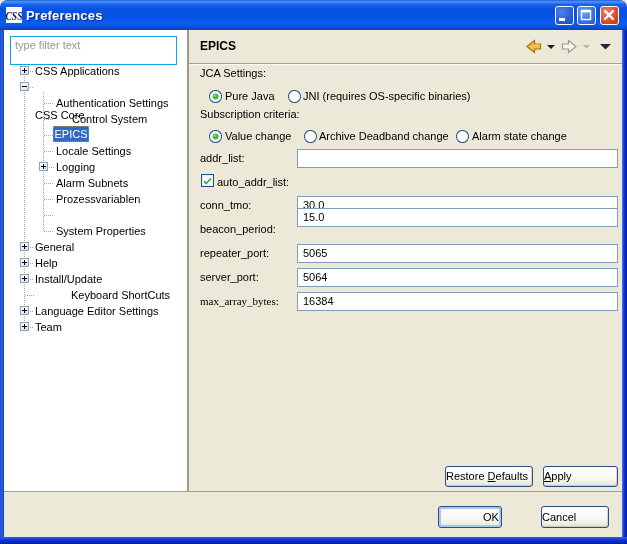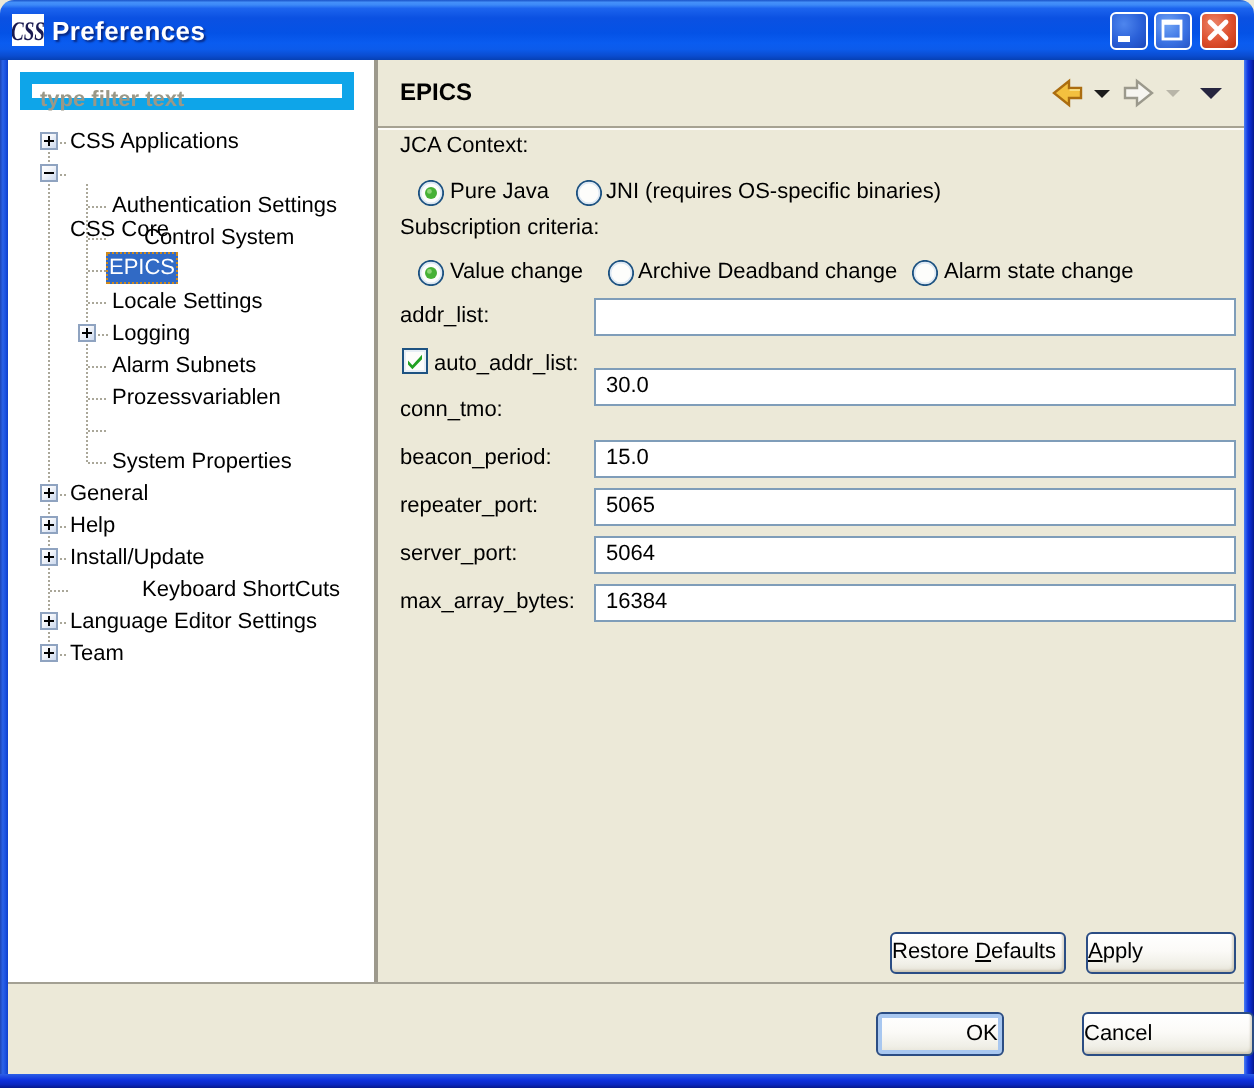--- a/index.html
+++ b/index.html
@@ -18,21 +18,21 @@
 .wbtn{position:absolute;top:6px;width:19px;height:19px;border:1px solid #fff;border-radius:3px;}
 #btnmin{left:555px;background:radial-gradient(circle at 35% 30%,#4e86ee 0%,#2a60d8 55%,#1c48bc 100%);}
 #btnmax{left:577px;background:radial-gradient(circle at 35% 30%,#6fa3f5 0%,#3d74e4 55%,#2755c8 100%);}
 #btnclose{left:600px;background:radial-gradient(circle at 35% 30%,#ec8569 0%,#dd4f2d 55%,#c43511 100%);}
 .wbtn svg{position:absolute;left:0;top:0;}
 
 #client{position:absolute;left:4px;top:30px;width:618px;height:507px;background:#ece9d8;}
 
 #treepanel{position:absolute;left:4px;top:30px;width:183px;height:462px;background:#fff;}
 #pdiv{position:absolute;left:187px;top:30px;width:2px;height:462px;background:#9d998c;}
-#filter{position:absolute;left:10px;top:36px;width:167px;height:19px;border:6px solid #0ea5e9;background:#fff;color:#9a9887;line-height:17px;padding-left:4px;font-weight:bold;}
+#filter{position:absolute;left:10px;top:36px;width:167px;height:29px;border:1px solid #0ea5e9;background:#fff;color:#9a9887;line-height:17px;padding-left:4px;}
 
 .trow{position:absolute;height:16px;line-height:16px;white-space:nowrap;}
 .box{position:absolute;width:9px;height:9px;border:1px solid #8fa3c0;background:linear-gradient(135deg,#ffffff 0%,#f4f6fa 40%,#ccd9ee 100%);}
 .box .h{position:absolute;left:1px;top:3px;width:5px;height:1px;background:#000;}
 .box .v{position:absolute;left:3px;top:1px;width:1px;height:5px;background:#000;}
 .dot-v{position:absolute;width:1px;background-image:repeating-linear-gradient(180deg,#aaa799 0 1px,transparent 1px 2px);}
 .dot-h{position:absolute;height:1px;background-image:repeating-linear-gradient(90deg,#aaa799 0 1px,transparent 1px 2px);}
 #sel{position:absolute;left:53px;top:126px;width:36px;height:16px;background:#316ac5;border:1px dotted #cf8a1d;color:#fff;line-height:14px;text-align:center;}
 
 #hdr{position:absolute;left:200px;top:39px;font-size:12px;font-weight:bold;}
@@ -156,38 +156,38 @@
     <div id="hsep2"></div>
   <svg style="position:absolute;left:524px;top:38px;" width="92" height="18" viewBox="0 0 92 18">
 <path d="M10.5 2.5 L10.5 6 L16.5 6 L16.5 11 L10.5 11 L10.5 14.5 L3 8.5 Z" fill="#f3c03f" stroke="#ab6d10" stroke-width="1.2"></path>
 <path d="M10.8 6.6 L16 6.6 L16 7.4 L10.8 7.4 Z" fill="#fbe592"></path>
 <path d="M23 7 L31 7 L27 11 Z" fill="#1c1c1c"></path>
 <path d="M44.5 2.5 L44.5 6 L38.5 6 L38.5 11 L44.5 11 L44.5 14.5 L52 8.5 Z" fill="#f6f5f0" stroke="#9b998c" stroke-width="1.2"></path>
 <path d="M59 7 L66 7 L62.5 10.5 Z" fill="#b8b5a8"></path>
 <path d="M76 6 L87 6 L81.5 11.5 Z" fill="#26253f"></path>
 </svg>
 
-  <div class="lbl" style="left:200px;top:67px;">JCA Context:</div>
+  <div class="lbl" style="left:200px;top:67px;">JCA Settings:</div>
   <div class="lbl" style="left:225px;top:90px;">Pure Java</div>
   <div class="lbl" style="left:303px;top:90px;">JNI (requires OS-specific binaries)</div>
   <div class="lbl" style="left:200px;top:108px;">Subscription criteria:</div>
   <div class="lbl" style="left:225px;top:130px;">Value change</div>
   <div class="lbl" style="left:319px;top:130px;">Archive Deadband change</div>
   <div class="lbl" style="left:472px;top:130px;">Alarm state change</div>
   <div class="lbl" style="left:200px;top:152px;">addr_list:</div>
   <div class="lbl" style="left:217px;top:176px;">auto_addr_list:</div>
   <div class="lbl" style="left:200px;top:199px;">conn_tmo:</div>
   <div class="lbl" style="left:200px;top:223px;">beacon_period:</div>
   <div class="lbl" style="left:200px;top:247px;">repeater_port:</div>
   <div class="lbl" style="left:200px;top:271px;">server_port:</div>
-  <div class="lbl" style="left:200px;top:295px;">max_array_bytes:</div>
+  <div class="lbl" style="left:200px;top:295px;font-family:Liberation Serif, serif;">max_array_bytes:</div>
 
   <div class="inp" style="top:149px;"></div>
-  <div class="inp" style="top:184px;">30.0</div>
-  <div class="inp" style="top:220px;">15.0</div>
+  <div class="inp" style="top:196px;">30.0</div>
+  <div class="inp" style="top:208px;">15.0</div>
   <div class="inp" style="top:244px;">5065</div>
   <div class="inp" style="top:268px;">5064</div>
   <div class="inp" style="top:292px;">16384</div>
 
   <svg class="radio" style="left:209px;top:90px;" width="13" height="13" viewBox="0 0 13 13">
 <circle cx="6.5" cy="6.5" r="6" fill="#fdfdfb" stroke="#1d5281" stroke-width="1.1"></circle>
 <circle cx="6.5" cy="6.5" r="5.2" fill="none" stroke="#dbe7f2" stroke-width="0.8"></circle>
 <circle cx="6.5" cy="6.5" r="3" fill="#47b136"></circle>
 <circle cx="5.7" cy="5.7" r="1.2" fill="#8fd578"></circle>
 </svg>
@@ -212,14 +212,14 @@
     <svg class="chk" style="left:201px;top:174px;" width="13" height="13" viewBox="0 0 13 13">
 <rect x="0.5" y="0.5" width="12" height="12" fill="#fdfdfb" stroke="#1d5281" stroke-width="1"></rect>
 <rect x="1.5" y="1.5" width="10" height="10" fill="none" stroke="#e7eef5" stroke-width="1"></rect>
 <path d="M3 6.2 L5.2 8.6 L10 3.4 L10 5.6 L5.2 10.6 L3 8.2 Z" fill="#21a121"></path>
 </svg>
 
   <div class="xpbtn" style="left:445px;top:466px;width:88px;">Restore <u>D</u>efaults</div>
   <div class="xpbtn" style="left:543px;top:466px;width:75px;"><u>A</u>pply</div>
   <div id="bsep1"></div>
   <div class="xpbtn" id="okbtn" style="left:438px;top:506px;width:64px;height:22px;line-height:20px;padding-left:44px;">OK</div>
-  <div class="xpbtn" style="left:541px;top:506px;width:86px;height:22px;line-height:20px;">Cancel</div>
+  <div class="xpbtn" style="left:541px;top:506px;width:68px;height:22px;line-height:20px;">Cancel</div>
 </div>
 
 </body></html>

